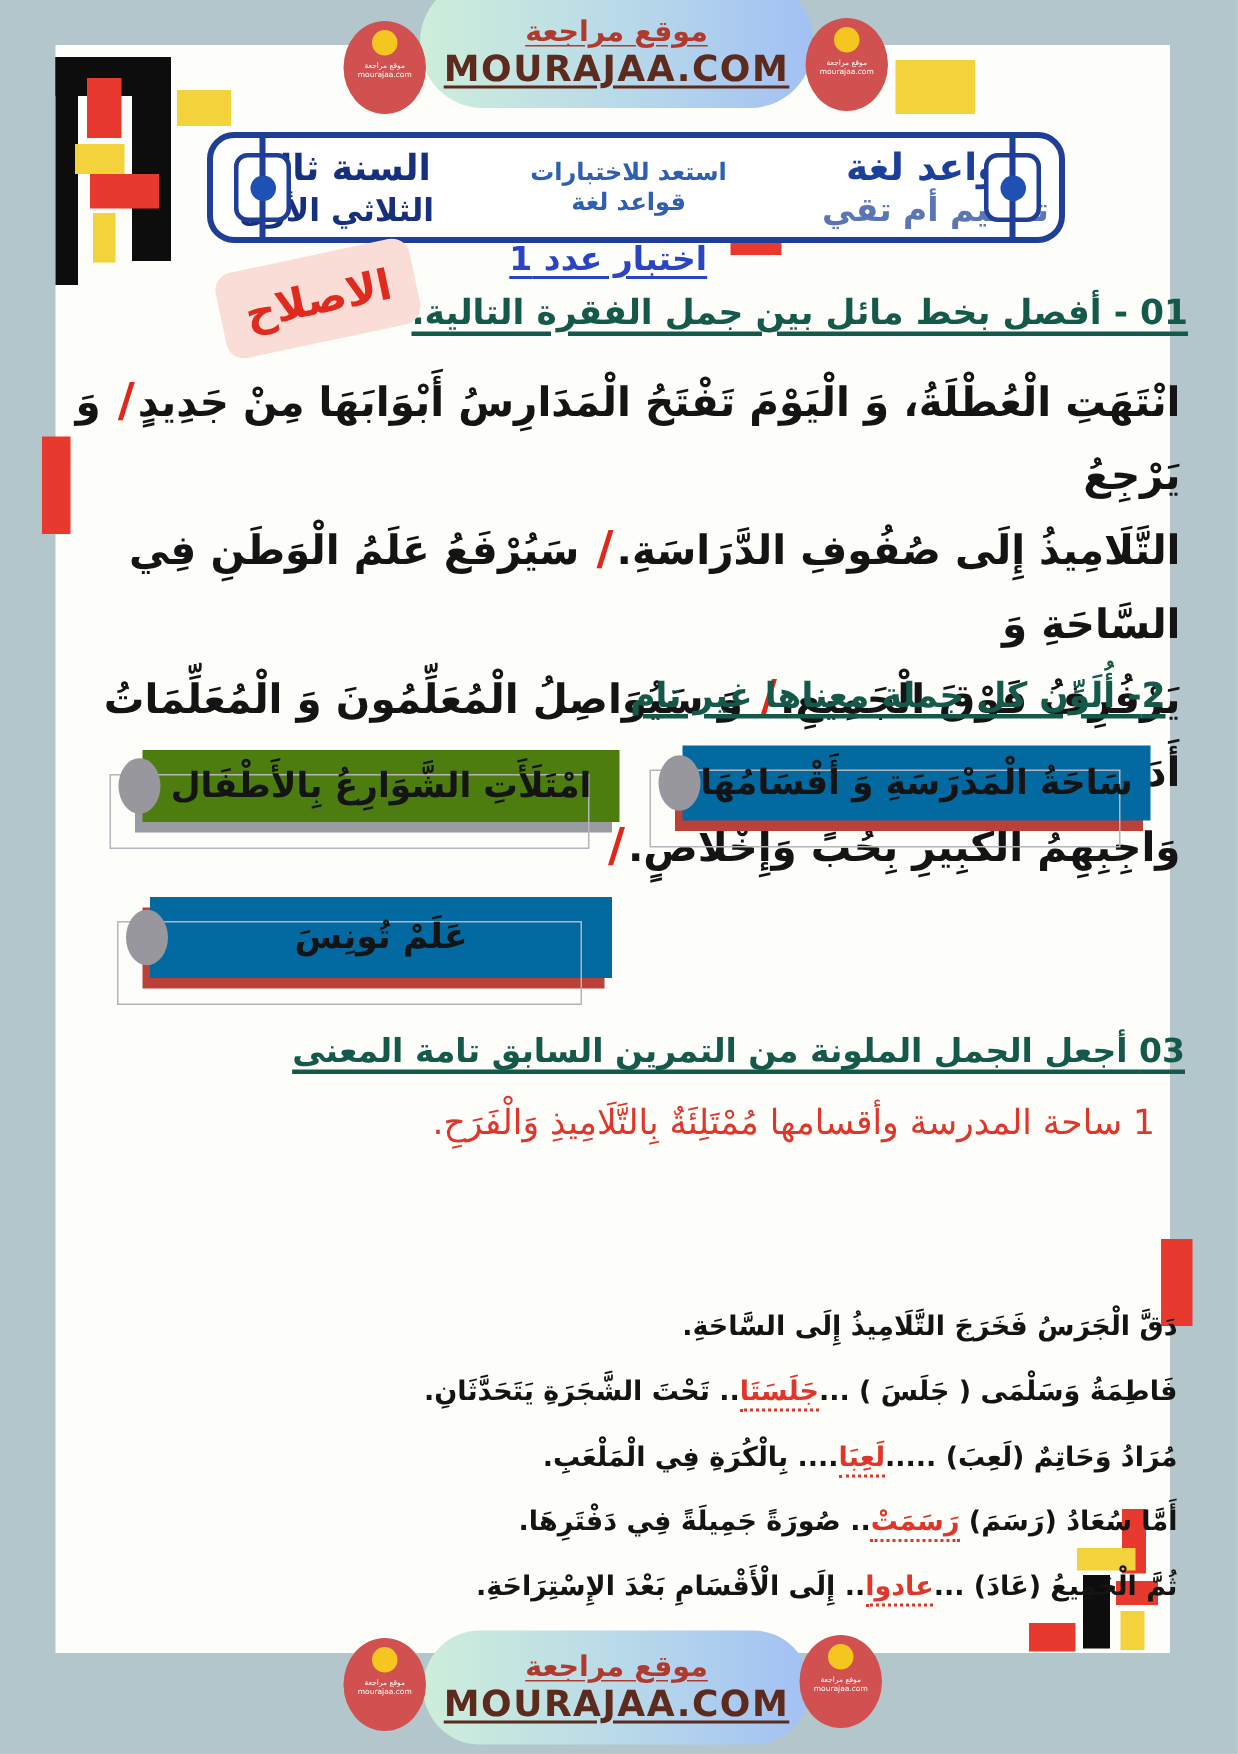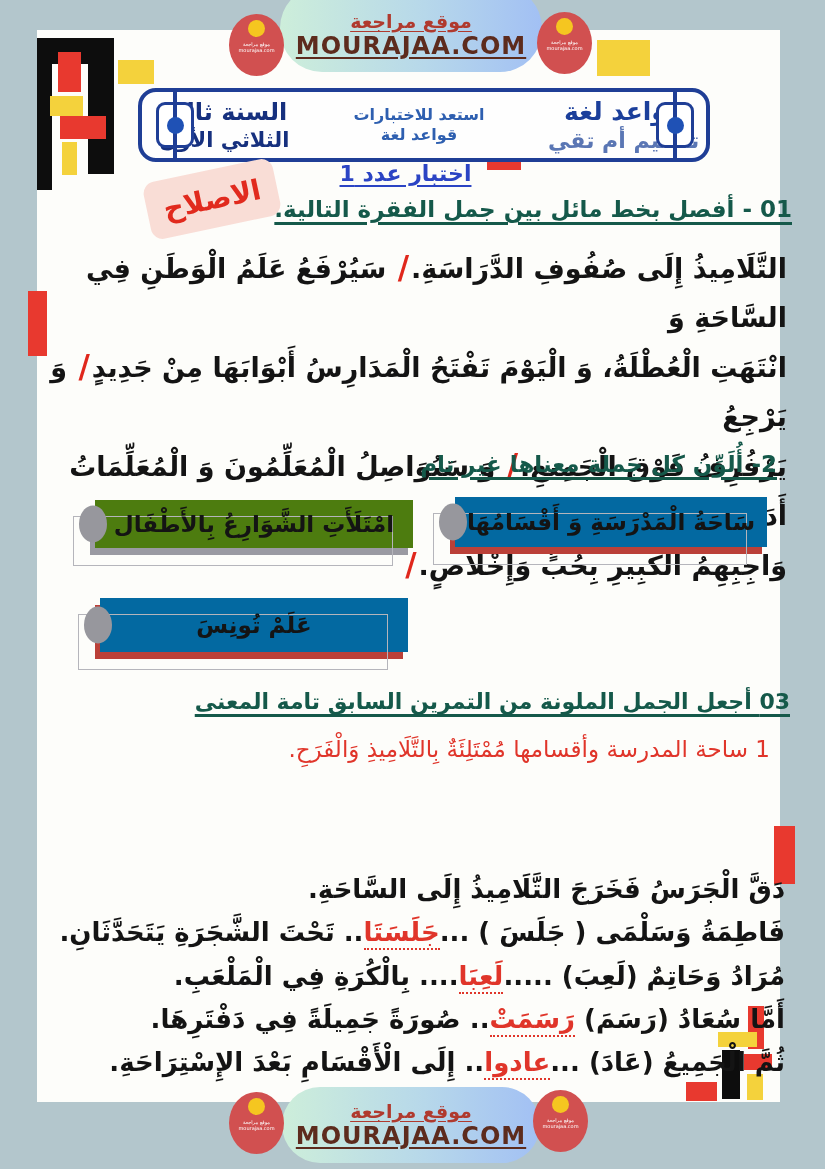--- a/index.html
+++ b/index.html
@@ -53,21 +53,21 @@
 
   
   .sbox { position:absolute; display:flex; align-items:center; justify-content:center; font-weight:bold; font-size:23px; color:#141414; z-index:2; }
   .sbox.red { background:#0369a1; box-shadow:-5px 7px 0 #bb4038; }
   .sbox.plain { background:#4d7c0f; box-shadow:-5px 7px 0 #9a9aa2; }
   .sbox::after { content:""; position:absolute; left:-22px; top:16px; width:100%; height:100%; border:1px solid #b5b5bb; z-index:-1; }
   .sel-circle { position:absolute; left:-16px; top:50%; transform:translateY(-50%); width:28px; height:37px; background:#97979d; border-radius:50%; }
 
   .answers { position:absolute; right:55px; top:729px; width:600px; text-align:right; color:#e0352a; font-weight:normal; font-size:23px; line-height:40px; z-index:2; }
 
-  .q4line { position:absolute; right:40px; width:745px; text-align:right; color:#141414; font-weight:bold; font-size:26px; white-space:nowrap; z-index:2; }
+  .q4line { position:absolute; right:40px; width:745px; text-align:right; color:#141414; font-weight:bold; font-size:18px; white-space:nowrap; z-index:2; }
   .q4ans { color:#e0352a; border-bottom:2px dotted #e0352a; padding-bottom:1px; }
 </style>
 </head>
 <body>
 
 <div class="screen">
   <div class="page"></div>
 
   <div class="decor d-black" style="left:37px;top:38px;width:76px;height:26px;"></div>
   <div class="decor d-black" style="left:37px;top:38px;width:15px;height:152px;"></div>
@@ -125,22 +125,22 @@
       <span class="t-grade">السنة ثالثة</span>
       <span class="t-term">الثلاثي الأول</span>
     </div>
   </div>
 
   <div class="exam-title">اختبار عدد 1</div>
   <div class="stamp">الاصلاح</div>
 
   <div class="green-h" style="right:33px;top:196px;">01 - أفصل بخط مائل بين جمل الفقرة التالية.</div>
   <div class="para">
+    <div><span>انْتَهَتِ الْعُطْلَةُ، وَ الْيَوْمَ تَفْتَحُ الْمَدَارِسُ أَبْوَابَهَا مِنْ جَدِيدٍ</span><span class="slash">/</span><span> وَ يَرْجِعُ</span></div>
     <div><span>التَّلَامِيذُ إِلَى صُفُوفِ الدَّرَاسَةِ.</span><span class="slash">/</span><span> سَيُرْفَعُ عَلَمُ الْوَطَنِ فِي السَّاحَةِ وَ</span></div>
-    <div><span>انْتَهَتِ الْعُطْلَةُ، وَ الْيَوْمَ تَفْتَحُ الْمَدَارِسُ أَبْوَابَهَا مِنْ جَدِيدٍ</span><span class="slash">/</span><span> وَ يَرْجِعُ</span></div>
     <div><span>يَرْفُرِفُ فَوْقَ الْجَمِيعِ.</span><span class="slash">/</span><span> وَ سَيُوَاصِلُ الْمُعَلِّمُونَ وَ الْمُعَلِّمَاتُ أَدَاءَ</span></div>
     <div><span>وَاجِبِهِمُ الْكَبِيرِ بِحُبٍّ وَإِخْلَاصٍ.</span><span class="slash">/</span><span></span></div>
   </div>
 
   <div class="green-h" style="right:48px;top:451px;">2- أُلَوِّن كل جملة معناها غير تام</div>
   <div class="sbox red" style="left:455px;top:497px;width:312px;height:50px;">
     <span class="sel-circle"></span>
     <span>سَاحَةُ الْمَدْرَسَةِ وَ أَقْسَامُهَا</span>
   </div>
   <div class="sbox plain" style="left:95px;top:500px;width:318px;height:48px;">

